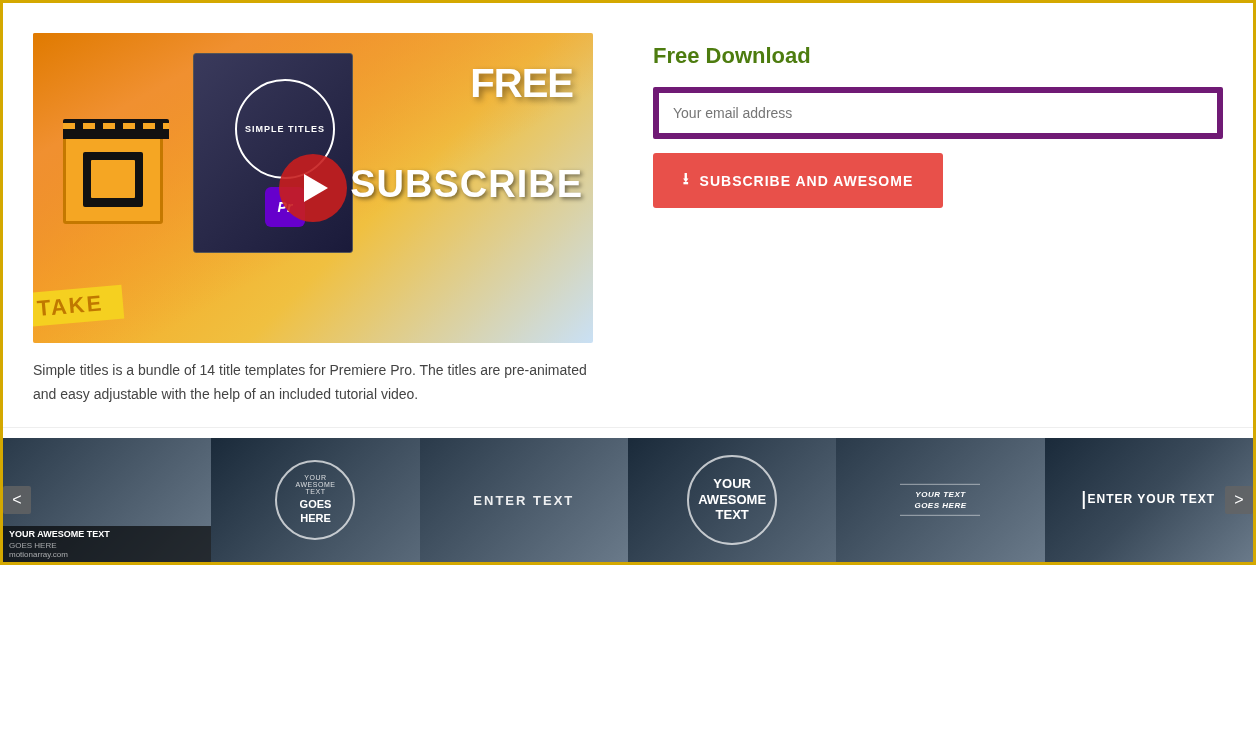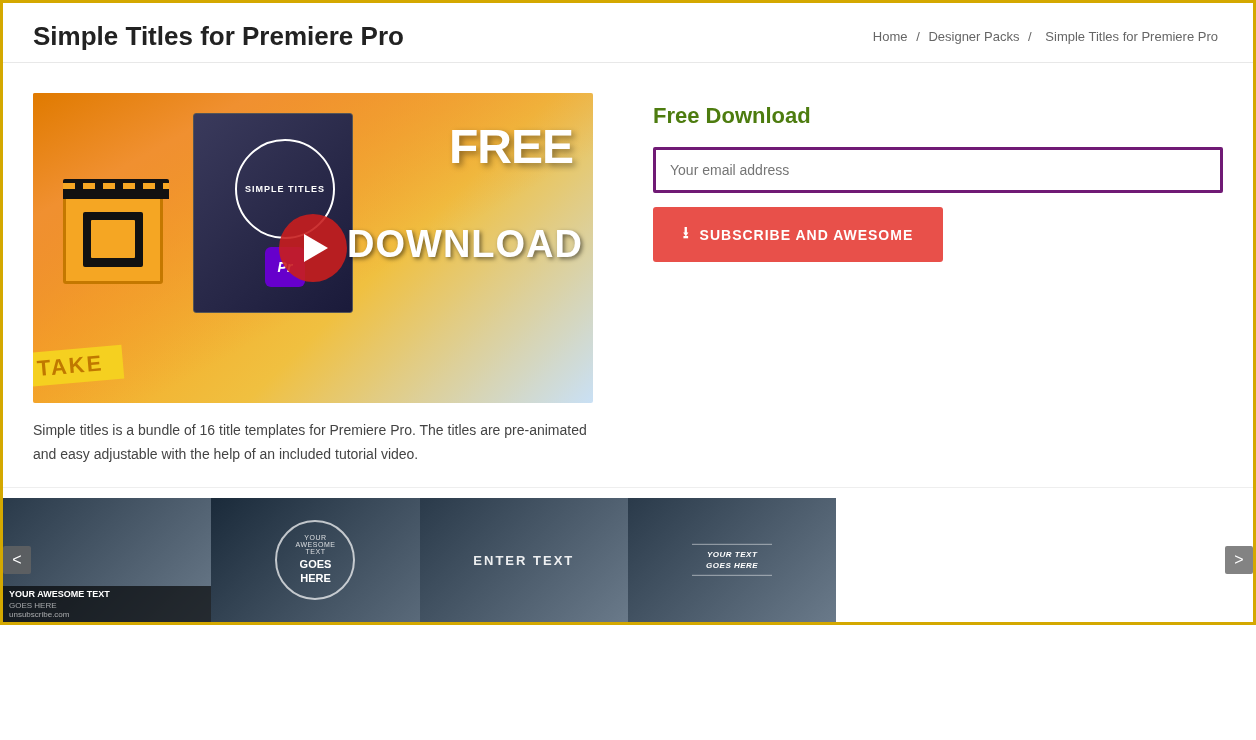--- a/index.html
+++ b/index.html
@@ -188,21 +188,21 @@
       font-size: 14px;
       font-weight: bold;
       font-style: italic;
     }
 
     
     .free-text {
       position: absolute;
       right: 20px;
       top: 30px;
-      font-size: 48px;
+      font-size: 40px;
       font-weight: 900;
       color: #fff;
       line-height: 1;
       letter-spacing: -1px;
       text-shadow: 3px 3px 6px rgba(0,0,0,0.4);
     }
 
     .templates-text {
       position: absolute;
       right: 10px;
@@ -272,21 +272,21 @@
       font-size: 22px;
       font-weight: bold;
       color: #4d7c0f;
       margin-bottom: 18px;
     }
 
     .email-input {
       width: 100%;
       padding: 12px 14px;
       font-size: 14px;
-      border: 3px solid #701a75;
+      border: 6px solid #701a75;
       border-radius: 2px;
       color: #999;
       margin-bottom: 14px;
       outline: none;
     }
 
     .privacy-row {
       display: flex;
       align-items: flex-start;
       gap: 10px;
@@ -524,30 +524,20 @@
       background: #fff;
       vertical-align: middle;
       margin-right: 3px;
     }
   </style>
 </head>
 <body>
 
 <div class="page-wrapper">
 
-  <div class="header">
-    <h1 class="page-title">Simple Titles for Premiere Pro</h1>
-    <nav class="breadcrumb">
-      <a href="#">Home</a>
-      <span>/</span>
-      <a href="#">Designer Packs</a>
-      <span>/</span>
-      <span>Simple Titles for Premiere Pro</span>
-    </nav>
-  </div>
 
   <div class="main-content">
 
     <div class="left-column">
 
       <div class="video-container">
         <div class="video-bg">
 
           <div class="video-orange-frame"></div>
 
@@ -560,31 +550,31 @@
             <div class="product-box-face">
               <div class="box-circle">
                 <span class="box-title-text">SIMPLE TITLES</span>
               </div>
               <div class="box-pr-badge">Pr</div>
             </div>
           </div>
 
           <div class="free-text">FREE</div>
 
-          <div class="templates-text">DOWNLOAD</div>
+          <div class="templates-text">SUBSCRIBE</div>
 
           <div class="take-tape">TAKE</div>
 
           <div class="play-button">
             <div class="play-triangle"></div>
           </div>
         </div>
       </div>
 
-      <p class="description">Simple titles is a bundle of 16 title templates for Premiere Pro. The titles are pre-animated and easy adjustable with the help of an included tutorial video.</p>
+      <p class="description">Simple titles is a bundle of 14 title templates for Premiere Pro. The titles are pre-animated and easy adjustable with the help of an included tutorial video.</p>
     </div>
 
     <div class="right-column">
       <h2 class="free-download-title">Free Download</h2>
 
       <input class="email-input" type="email" placeholder="Your email address" style="">
 
 
       <button class="subscribe-btn">
         <span class="download-icon">⭳</span>
@@ -599,48 +589,58 @@
       <button class="carousel-arrow carousel-arrow-left">
         <span>&lt;</span>
       </button>
 
       <div class="carousel-track">
 
         <div class="carousel-item thumb-1">
           <div class="thumb-bottom-label">
             <div class="thumb-label-main">YOUR AWESOME TEXT</div>
             <div class="thumb-label-sub">GOES HERE</div>
-            <div class="thumb-label-sub">unsubscribe.com</div>
+            <div class="thumb-label-sub">motionarray.com</div>
           </div>
         </div>
 
         <div class="carousel-item thumb-2">
           <div class="thumb-circle circle-large">
             <div class="circle-text-top">YOUR AWESOME TEXT</div>
             <div class="circle-text-main">GOES HERE</div>
           </div>
         </div>
 
         <div class="carousel-item thumb-3">
           <div class="thumb-center-text">
             <div class="enter-text-bar">
               <span class="enter-text-style">ENTER TEXT</span>
             </div>
           </div>
         </div>
 
+        <div class="carousel-item thumb-4">
+          <div class="thumb-circle circle-large" style="width:90px;height:90px;">
+            <div class="circle-text-main" style="font-size:13px;">YOUR<br>AWESOME<br>TEXT</div>
+          </div>
+        </div>
 
         <div class="carousel-item thumb-5">
           <div class="your-text-lines">
             <div class="your-text-line"></div>
             <div class="your-text-center">YOUR TEXT<br>GOES HERE</div>
             <div class="your-text-line"></div>
           </div>
         </div>
 
+        <div class="carousel-item thumb-6">
+          <div class="enter-your-text">
+            <span class="cursor-bar"></span>ENTER YOUR TEXT
+          </div>
+        </div>
 
       </div>
 
       <button class="carousel-arrow carousel-arrow-right">
         <span>&gt;</span>
       </button>
 
     </div>
   </div>
 

